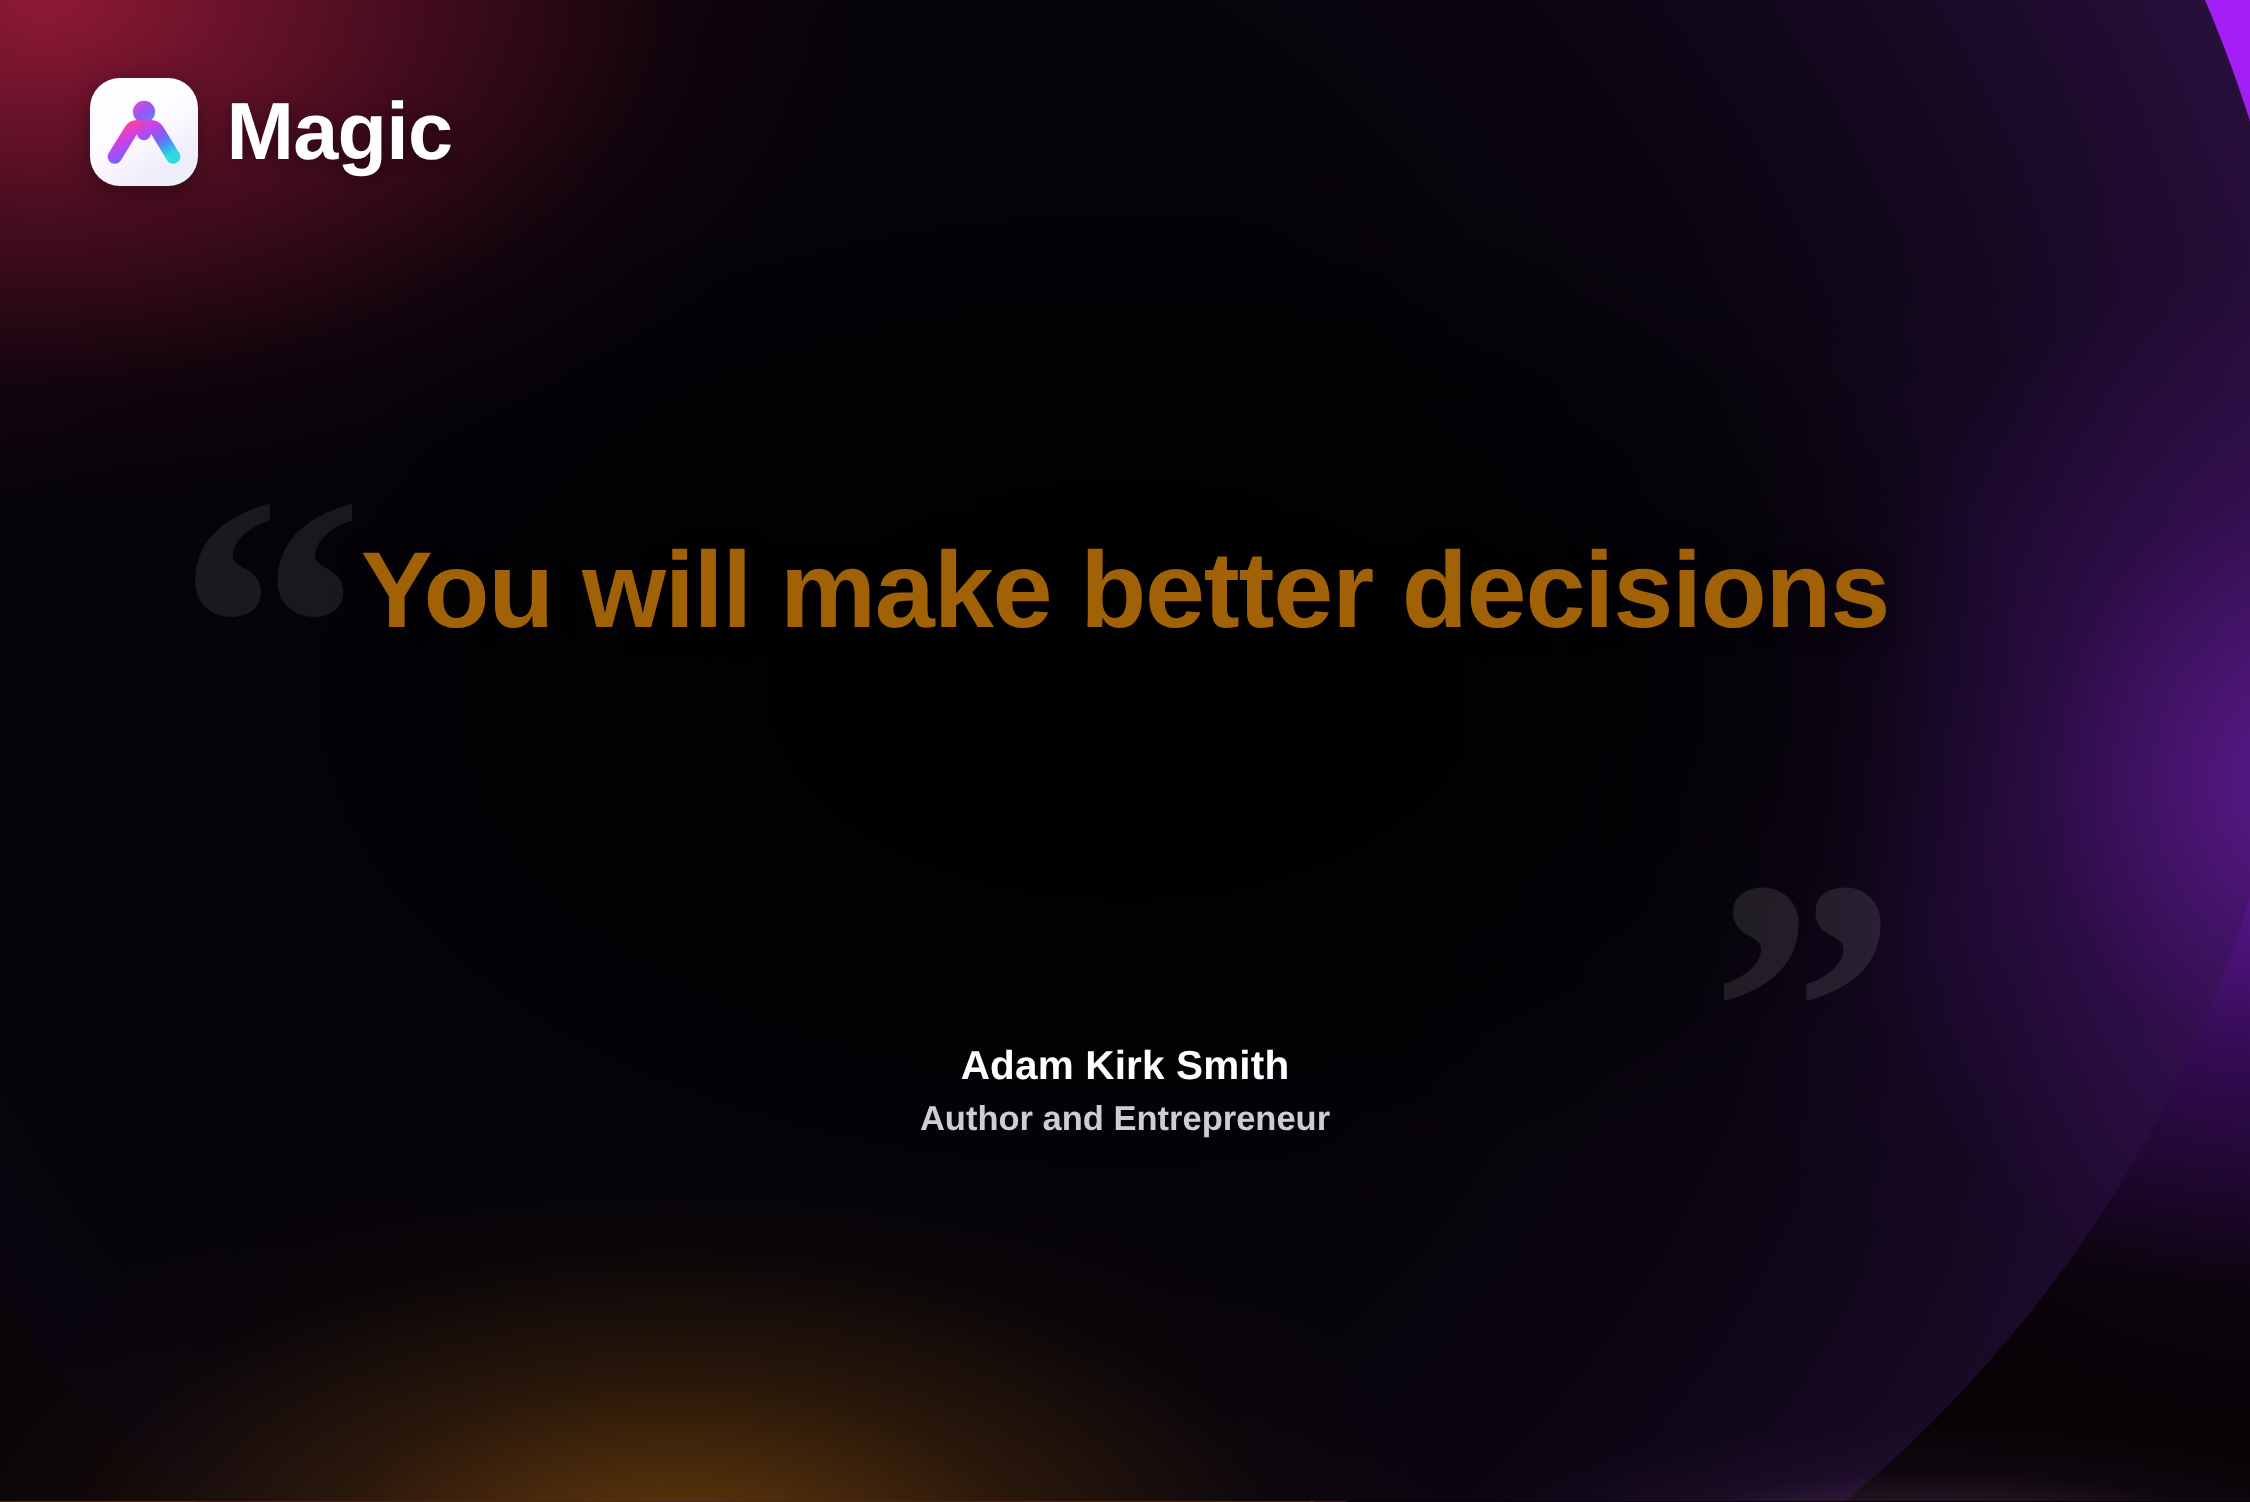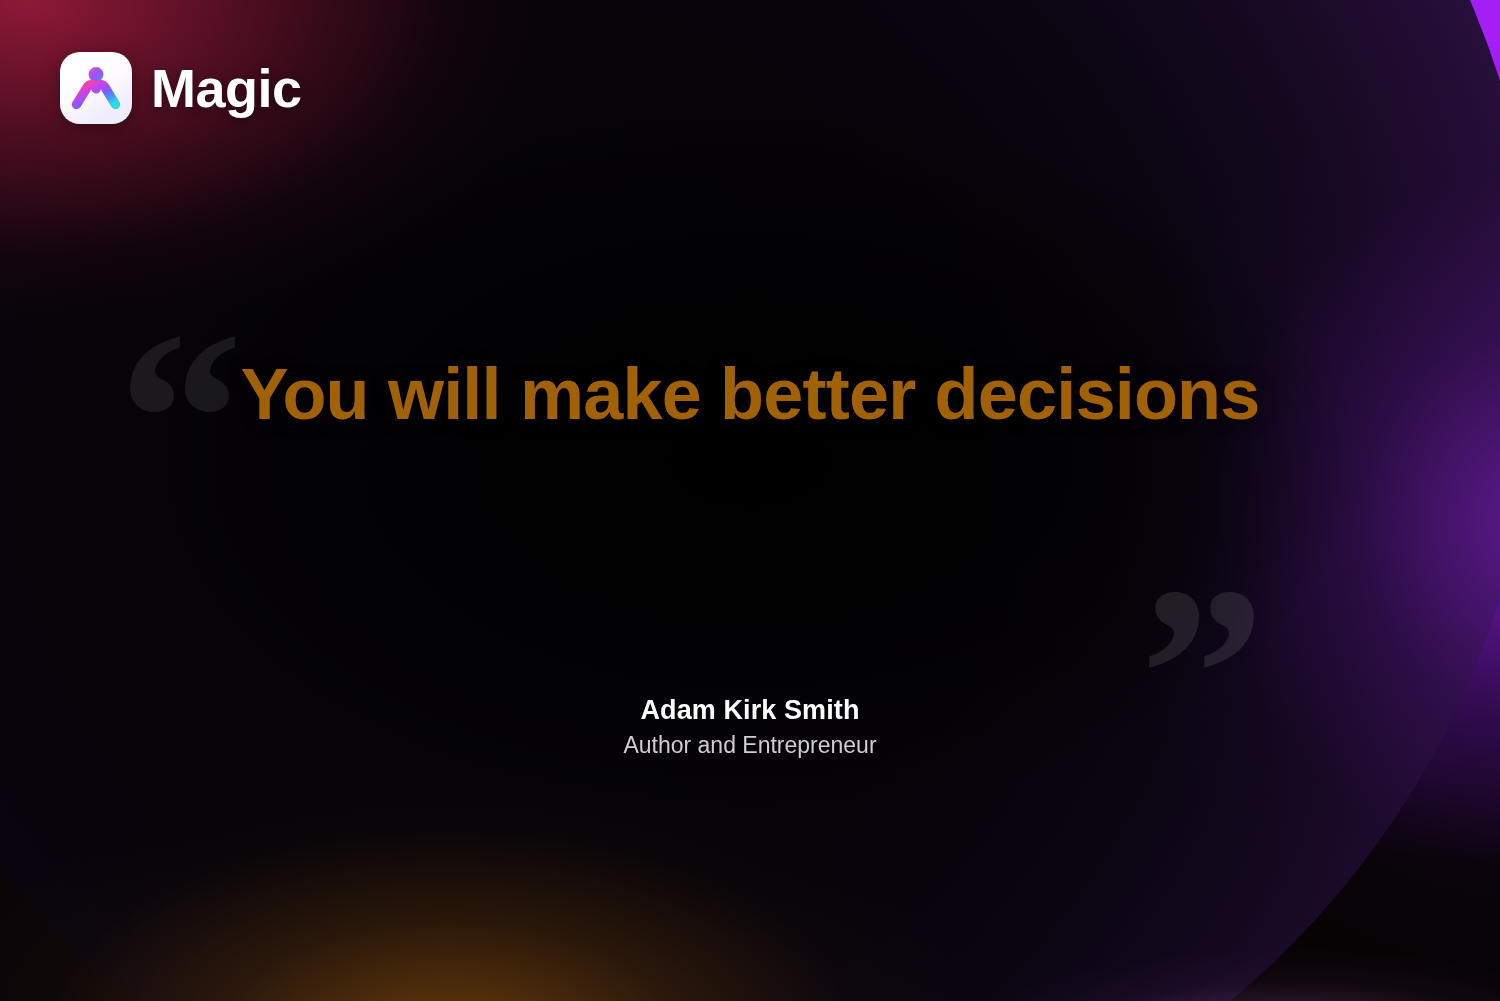--- a/index.html
+++ b/index.html
@@ -199,21 +199,21 @@
   #author-name {
     color: #ffffff;
     font-size: 27px;
     font-weight: 700;
     line-height: 1.25;
     letter-spacing: 0.1px;
   }
   #author-role {
     color: #cfcdd2;
     font-size: 23px;
-    font-weight: 400;
+    font-weight: 700;
     line-height: 1.3;
     margin-top: 3px;
   }
 </style>
 </head>
 <body>
 
 <div id="card">
 
   <div class="bg-layer" id="bg-base"></div>

